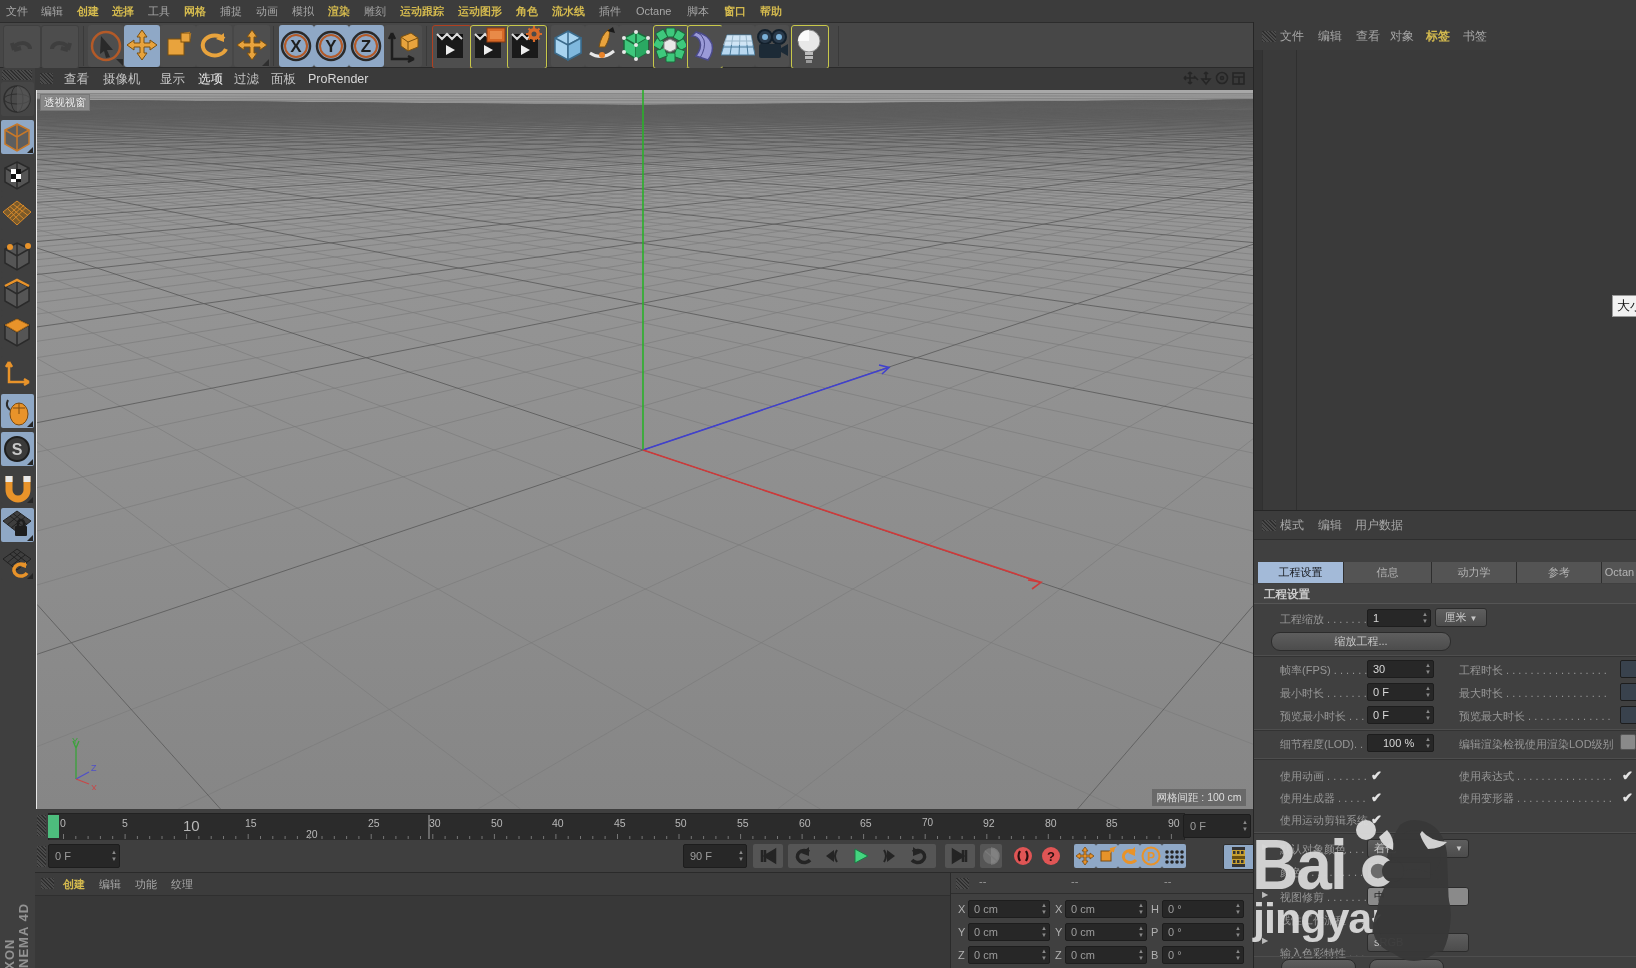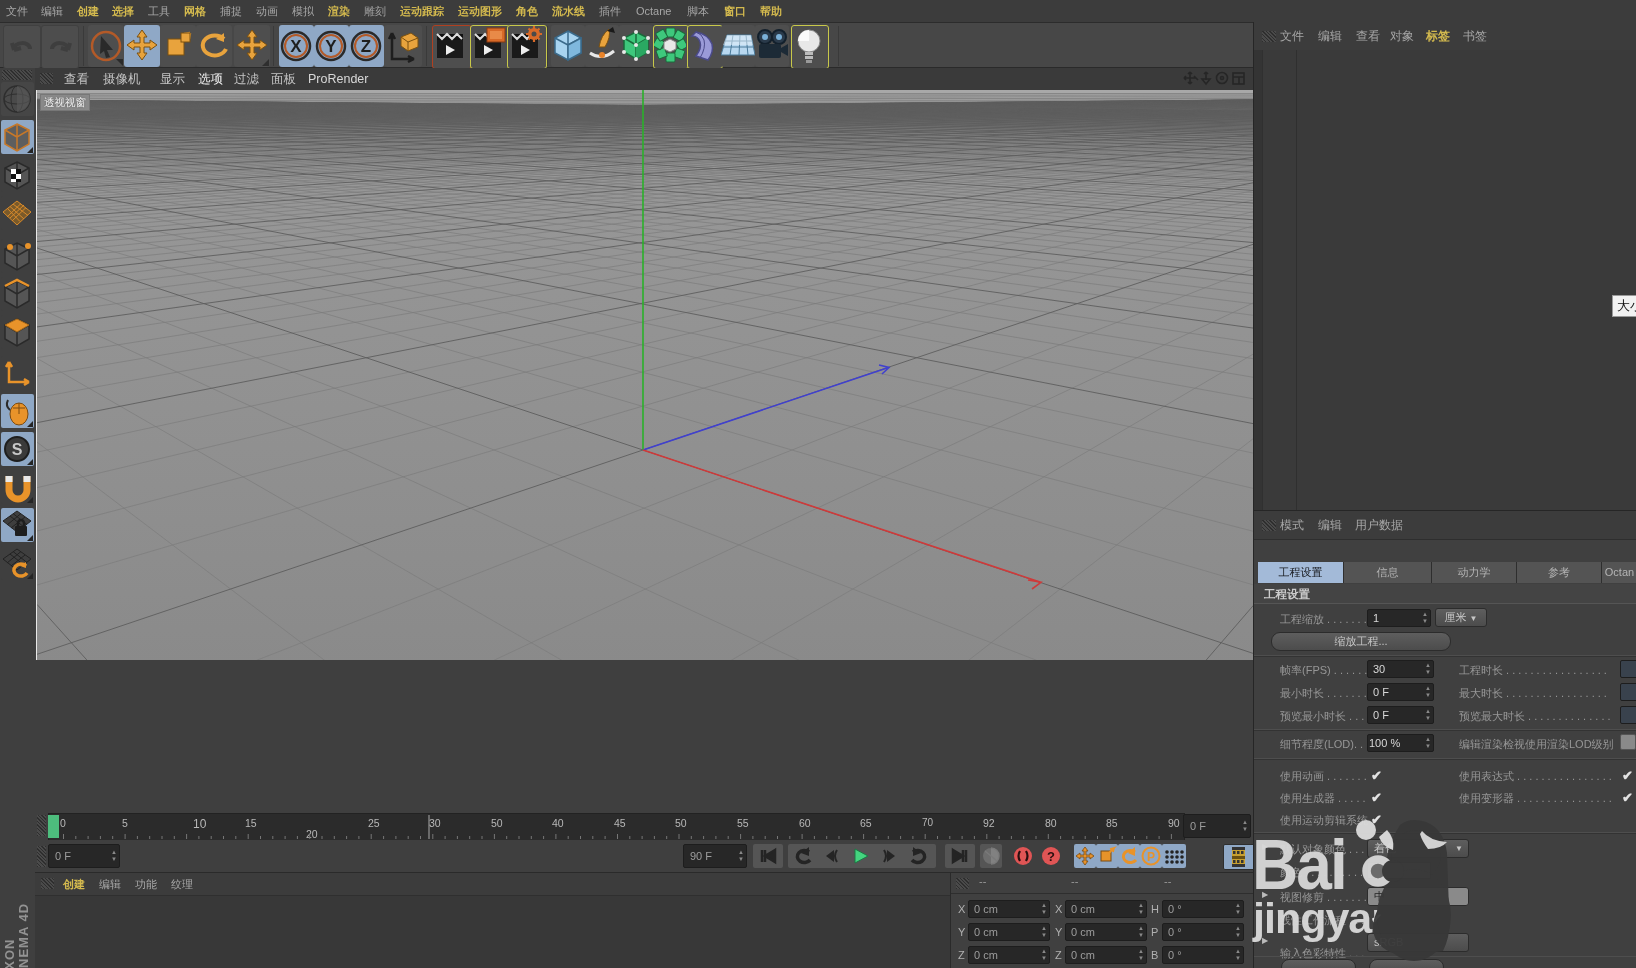--- a/index.html
+++ b/index.html
@@ -276,21 +276,21 @@
 <g stroke="#262626" stroke-width="1.6" fill="none">
 <path d="M7 1 L7 13 M1 7 L13 7 M7 1 l-2 2 m2 -2 l2 2 M7 13 l-2 -2 m2 2 l2 -2 M1 7 l2 -2 m-2 2 l2 2 M13 7 l-2 -2 m2 2 l2 2"></path>
 <path d="M23 1 L23 9 M23 13 l-4 -5 h8 Z M23 1 l-2 2 m2 -2 l2 2"></path>
 <circle cx="39" cy="7" r="5.5"></circle>
         <circle cx="39" cy="7" r="1.5"></circle>
 <rect x="50" y="2" width="11" height="11"></rect>
         <path d="M50 6 h11 M56 6 v7"></path>
 </g>
     </svg>
 </div>
-<div id="canvas" class="abs" style="left:36px;top:90px;width:1217px;height:570px;background:#8f8f8f;border-left:1px solid #e8e8e8;overflow:hidden">
+<div id="canvas" class="abs" style="left:36px;top:90px;width:1217px;height:719px;background:#8f8f8f;border-left:1px solid #e8e8e8;overflow:hidden">
 <svg width="1217" height="719" viewBox="0 0 1217 719" style="position:absolute;left:0;top:0">
 <defs>
         <linearGradient id="g" x1="0" y1="0" x2="0" y2="1">
           <stop offset="0" stop-color="#9d9d9d"></stop>
           <stop offset="0.12" stop-color="#979797"></stop>
           <stop offset="0.55" stop-color="#8f8f8f"></stop>
           <stop offset="1" stop-color="#868686"></stop>
         </linearGradient>
         <pattern id="mo1" width="8" height="2.4" patternUnits="userSpaceOnUse">
           <path d="M0 1.2 H8" stroke="#7a7a7a" stroke-width="0.8"></path>
@@ -323,21 +323,21 @@
     <text x="26" y="56" fill="#c84848" font-size="9">X</text>
   </svg>
 </div>
 
 <div class="abs" style="left:35px;top:811px;width:1218px;height:29px;background:#3f3f3f">
   <div class="grip abs" style="left:2px;top:4px;width:9px;height:21px"></div>
   <div id="ruler" class="abs" style="left:13px;top:2px;width:1135px;height:26px;background:#2b2b2b;border:1px solid #222">
       <div class="abs" style="left:-1px;top:1px;width:11px;height:23px;background:#4dbd7d"></div>
       <span class="abs" style="left:11px;top:3px;font-size:10.5px;color:#b8b8b8">0</span>
       <span class="abs" style="left:73px;top:3px;font-size:10.5px;color:#b8b8b8">5</span>
-      <span class="abs" style="left:144px;top:3px;font-size:12px;color:#b8b8b8">10</span>
+      <span class="abs" style="left:134px;top:3px;font-size:15px;color:#b8b8b8">10</span>
       <span class="abs" style="left:196px;top:3px;font-size:10.5px;color:#b8b8b8">15</span>
       <span class="abs" style="left:257px;top:14px;font-size:10.5px;color:#b8b8b8">20</span>
       <span class="abs" style="left:319px;top:3px;font-size:10.5px;color:#b8b8b8">25</span>
       <span class="abs" style="left:380px;top:3px;font-size:10.5px;color:#b8b8b8">30</span>
       <span class="abs" style="left:442px;top:3px;font-size:10.5px;color:#b8b8b8">50</span>
       <span class="abs" style="left:503px;top:3px;font-size:10.5px;color:#b8b8b8">40</span>
       <span class="abs" style="left:565px;top:3px;font-size:10.5px;color:#b8b8b8">45</span>
       <span class="abs" style="left:626px;top:3px;font-size:10.5px;color:#b8b8b8">50</span>
       <span class="abs" style="left:688px;top:3px;font-size:10.5px;color:#b8b8b8">55</span>
       <span class="abs" style="left:750px;top:3px;font-size:10.5px;color:#b8b8b8">60</span>
@@ -523,21 +523,21 @@
 <span class="lbl" style="left:26px;top:664px">最小时长 . . . . . . .</span>
 <div class="fld" style="left:113px;top:661px;width:65px;height:16px;line-height:16px"><span style="margin-left:5px;color:#d8d8d8">0 F</span><span class="sp" style="top:1px">▲<br>▼</span></div>
 <span class="lbl" style="left:205px;top:664px;width:160px">最大时长 . . . . . . . . . . . . . . . . .</span>
 <div class="fld" style="left:366px;top:661px;width:17px;height:16px;background:#39424d"></div>
 <span class="lbl" style="left:26px;top:687px">预览最小时长 . . .</span>
 <div class="fld" style="left:113px;top:684px;width:65px;height:16px;line-height:16px"><span style="margin-left:5px;color:#d8d8d8">0 F</span><span class="sp" style="top:1px">▲<br>▼</span></div>
 <span class="lbl" style="left:205px;top:687px;width:160px">预览最大时长 . . . . . . . . . . . . . .</span>
 <div class="fld" style="left:366px;top:684px;width:17px;height:16px;background:#39424d"></div>
 <div class="sep" style="top:707px"></div>
 <span class="lbl" style="left:26px;top:715px">细节程度(LOD). .</span>
-<div class="fld" style="left:113px;top:712px;width:65px;height:16px;line-height:16px"><span style="margin-left:1px;color:#d8d8d8">100 %</span><span class="sp" style="top:1px">▲<br>▼</span></div>
+<div class="fld" style="left:113px;top:712px;width:65px;height:16px;line-height:16px"><span style="margin-left:15px;color:#d8d8d8">100 %</span><span class="sp" style="top:1px">▲<br>▼</span></div>
 <span class="lbl" style="left:205px;top:715px">编辑渲染检视使用渲染LOD级别</span>
 <div class="abs" style="left:366px;top:712px;width:14px;height:14px;background:#8a8a8a;border:1px solid #555;border-radius:2px"></div>
 <div class="sep" style="top:736px"></div>
 <span class="lbl" style="left:26px;top:747px">使用动画 . . . . . . .</span>
 <span class="chk" style="left:117px;top:746px">✔</span>
 <span class="lbl" style="left:205px;top:747px;width:162px">使用表达式 . . . . . . . . . . . . . . . .</span>
 <span class="chk" style="left:368px;top:746px">✔</span>
 <span class="lbl" style="left:26px;top:769px">使用生成器 . . . . .</span>
 <span class="chk" style="left:117px;top:768px">✔</span>
 <span class="lbl" style="left:205px;top:769px;width:162px">使用变形器 . . . . . . . . . . . . . . . .</span>

